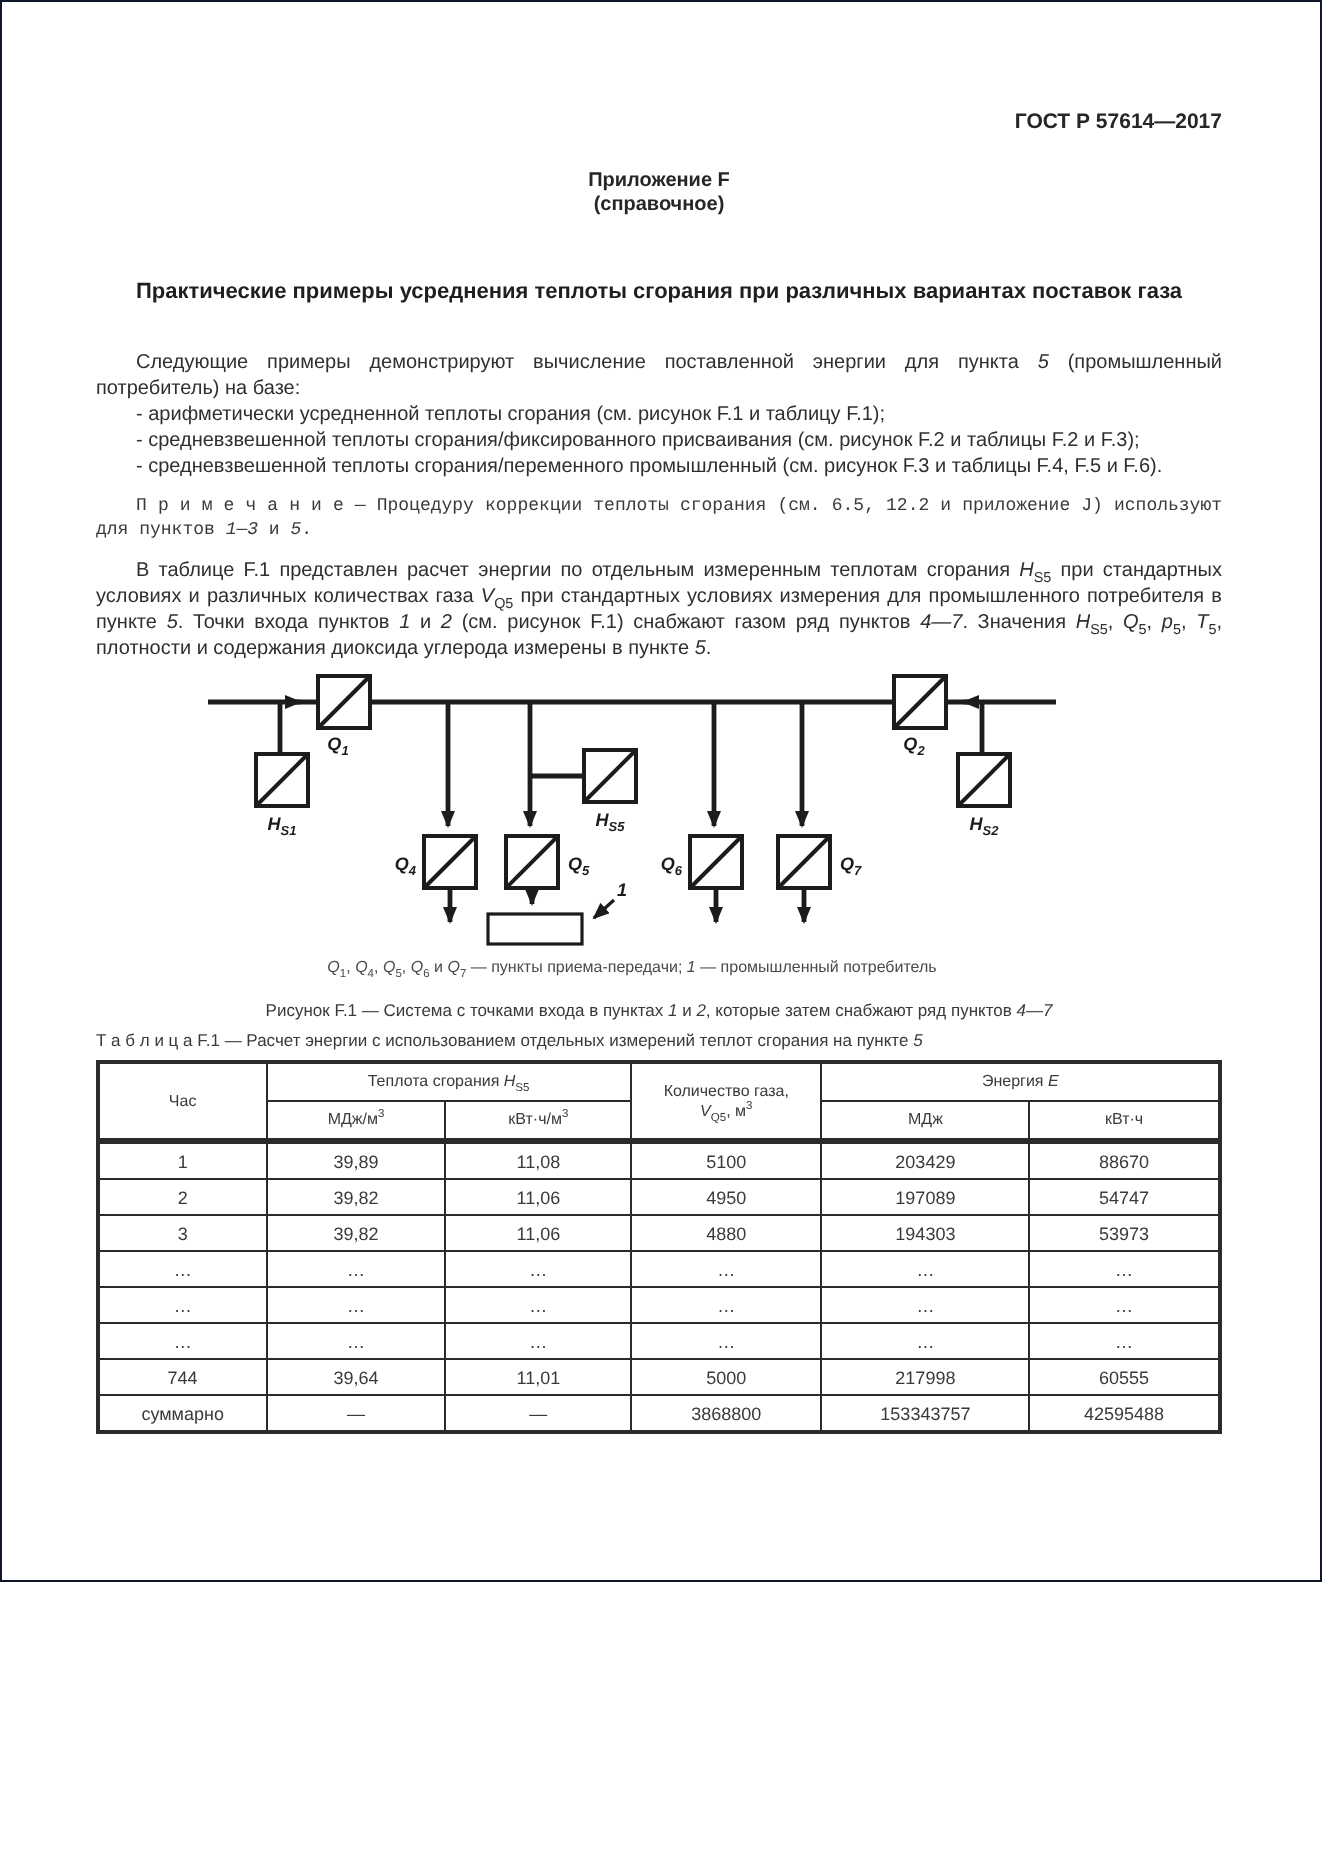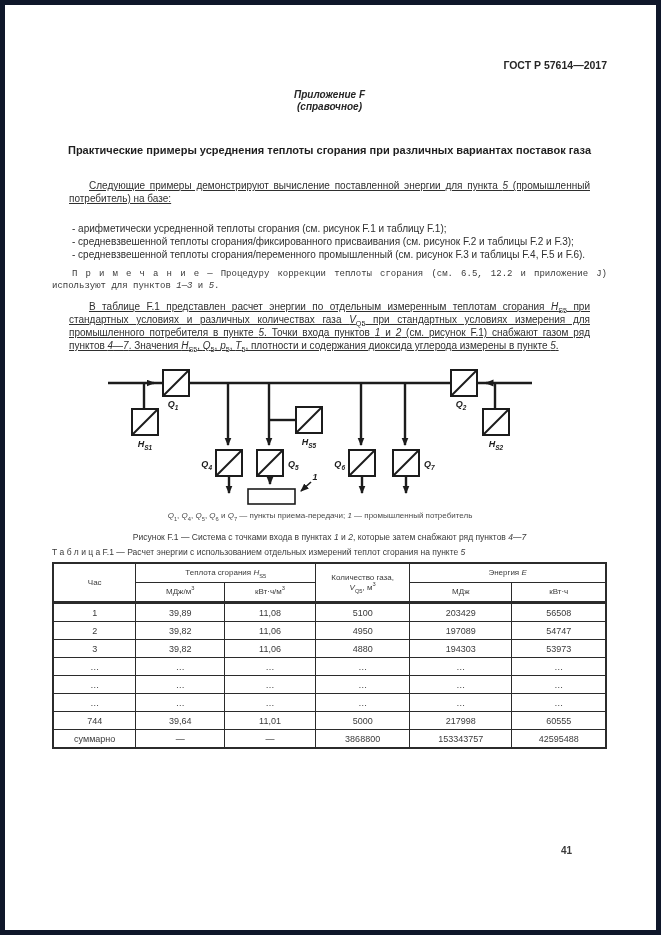--- a/index.html
+++ b/index.html
@@ -1,30 +1,30 @@
 <!DOCTYPE html>
 <html><head>
 <meta charset="utf-8">
 <style>
   html,body{margin:0;padding:0;background:#ffffff;}
   .sheet{
     position:relative;
-    width:661px;height:935px;
+    width:661px;height:791px;
     box-sizing:border-box;
     background:#ffffff;
-    border:5px solid #0f172a;
+    border:1px solid #0f172a;
     padding:54px 49px 0 47px;
     font-family:"Liberation Sans",sans-serif;
     color:#2f2f2f;
     overflow:hidden;
   }
   .doc-number{ text-align:right; font-size:10.5px; font-weight:bold; color:#262626;}
-  .annex{ text-align:center; margin-top:18px; font-size:10px; font-weight:bold; line-height:12px; color:#262626;font-style:italic;}
+  .annex{ text-align:center; margin-top:18px; font-size:10px; font-weight:bold; line-height:12px; color:#262626;}
   .page-title{ margin:30px 0 0 0; text-align:center; font-size:11px; font-weight:bold; color:#1f1f1f; line-height:14px;}
-  .para{ margin:17px; font-size:10px; line-height:13px; text-align:justify; text-indent:20px;text-decoration:underline;}
+  .para{ margin:0; font-size:10px; line-height:13px; text-align:justify; text-indent:20px;}
   .para.first{ margin-top:22px;}
   .list-line{ margin:0 0 0 20px; font-size:10px; line-height:13px;}
   .note{ margin:8px 0 0 0; font-size:9px; line-height:11.5px; text-align:justify; text-indent:20px; color:#3a3a3a;font-family:Liberation Mono, monospace;}
   .para.mt{ margin-top:8px;}
   sub{ font-size:0.72em; line-height:0;}
   sup{ font-size:0.72em; line-height:0;}
   i{ font-style:italic;}
   .figure-block{ margin:6px 0 0 53px; width:430px;}
   .diagram{ display:block;}
   .fig-legend{ margin-top:2px; text-align:center; font-size:8px; color:#4a4a4a;}
@@ -194,21 +194,21 @@
         <th>кВт·ч</th>
       </tr>
     </thead>
     <tbody>
         <tr>
           <td>1</td>
           <td>39,89</td>
           <td>11,08</td>
           <td>5100</td>
           <td>203429</td>
-          <td>56508</td>
+          <td>88670</td>
         </tr>
         <tr>
           <td>2</td>
           <td>39,82</td>
           <td>11,06</td>
           <td>4950</td>
           <td>197089</td>
           <td>54747</td>
         </tr>
         <tr>

